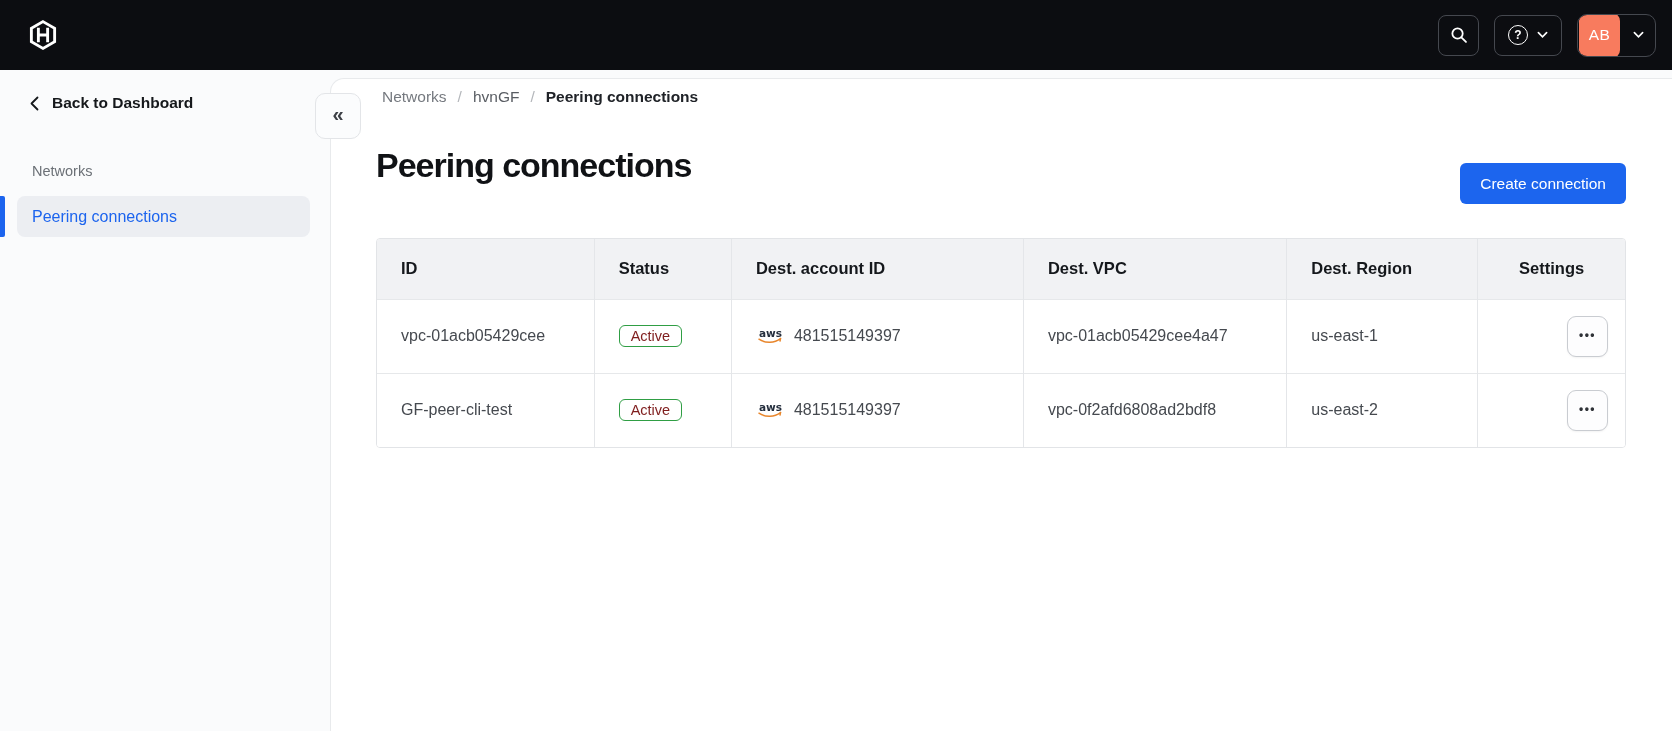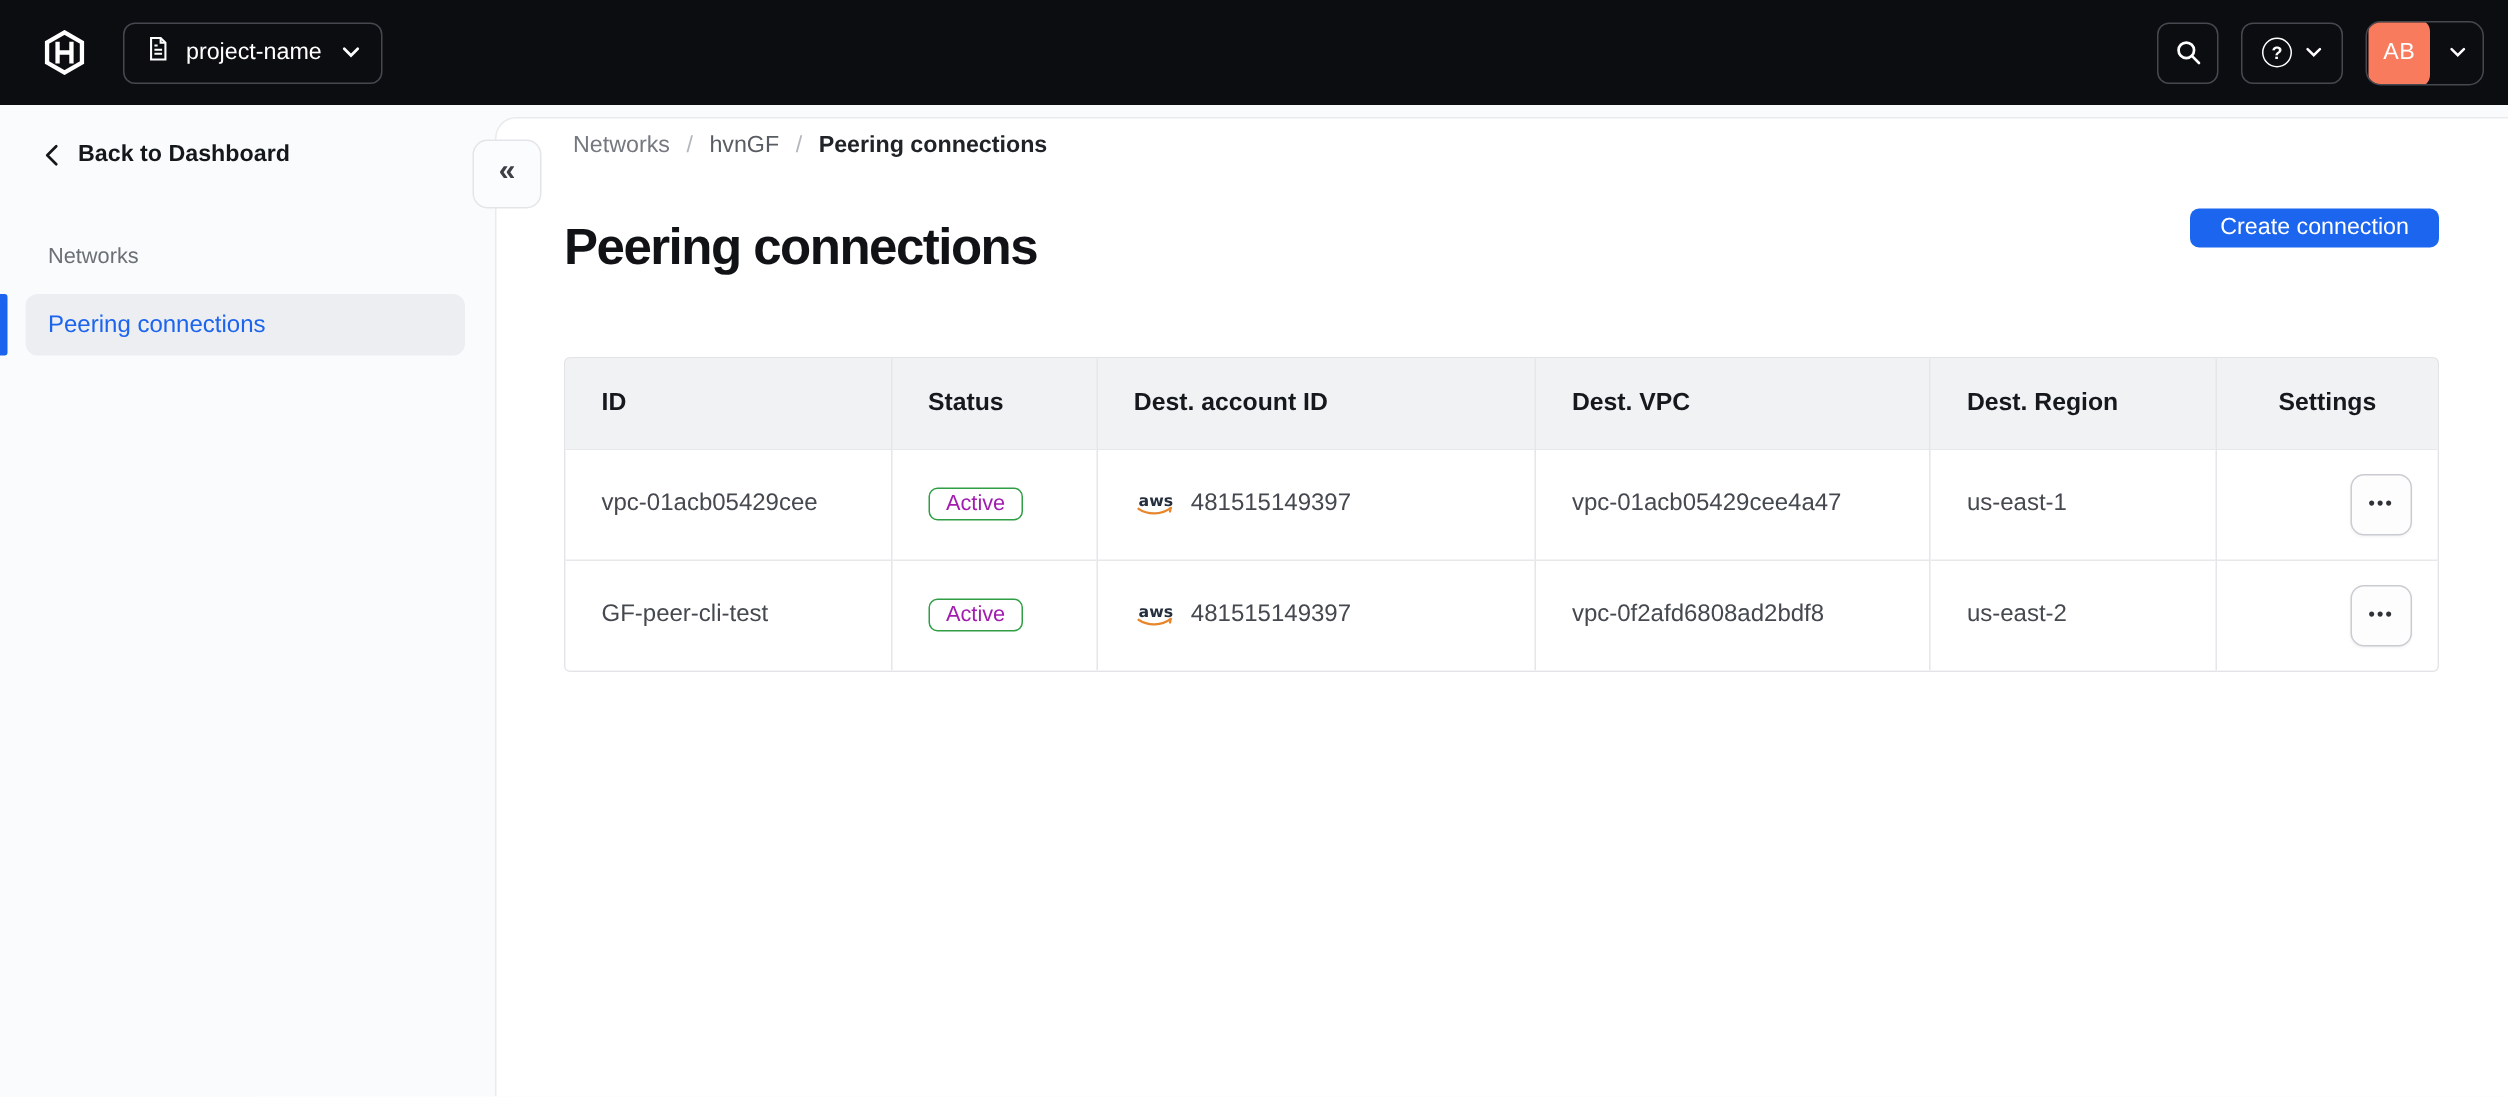--- a/index.html
+++ b/index.html
@@ -110,24 +110,24 @@
 
   .page-header {
     position: absolute; top: 60px; left: 45px; right: 46px;
     display: flex; align-items: flex-start; justify-content: space-between;
   }
   .page-title {
     font-size: 34px; font-weight: 700; letter-spacing: -1px;
     color: #101215; line-height: 1.2; padding-top: 6px;
   }
   .create-btn {
-    height: 26px; padding: 0 20px;
+    height: 41px; padding: 0 20px;
     background: #1c65ee; border: none; border-radius: 6px;
     color: #ffffff; font-size: 15.5px; font-weight: 500;
-    font-family: "Liberation Sans", sans-serif; cursor: pointer;
+    font-family: "Liberation Sans", sans-serif; cursor: pointer; margin-top: 24px;
   }
 
   
   .table-wrap {
     position: absolute; top: 159px; left: 45px; right: 46px;
     border: 1px solid #e2e4e7; border-radius: 4px; overflow: hidden;
     background: #ffffff;
   }
   table { width: 100%; border-collapse: collapse; table-layout: fixed; }
   th {
@@ -141,21 +141,21 @@
     border-top: 1px solid #e6e8ea;
     background: #ffffff;
   }
   th + th, td + td { border-left: 1px solid #e4e6e9; }
   th.col-settings { text-align: center; }
   td.cell-settings { text-align: right; padding-right: 17px; }
 
   .badge-active {
     display: inline-block; padding: 2px 11px;
     border: 1.5px solid #2f9e44; border-radius: 6px;
-    color: #a21caf; font-size: 14.5px; font-weight: 500;
+    color: #7f1d1d; font-size: 14.5px; font-weight: 500;
     background: #ffffff;
   }
   .acct-cell { display: flex; gap: 11px; }
   .aws-icon { flex: 0 0 auto; display: block; }
   .row-actions-btn {
     width: 41px; height: 41px;
     border: 1px solid #c9ccd1; border-radius: 9px;
     background: #fdfdfe; box-shadow: 0 1px 2px rgba(0,0,0,.05);
     color: #2f3237; font-size: 12px; font-weight: 700; letter-spacing: 1.5px;
     display: inline-flex; align-items: center; justify-content: center;
@@ -165,35 +165,20 @@
 </head>
 <body>
 
 <header class="topbar">
   <span class="logo">
     <svg width="30" height="30" viewBox="0 0 24 24" fill="none" stroke="#ffffff" stroke-width="2.3">
       <polygon points="12,1.3 21.3,6.65 21.3,17.35 12,22.7 2.7,17.35 2.7,6.65"></polygon>
       <path d="M8.3 6.2 V17.8 M15.7 6.2 V17.8 M8.3 12 H15.7"></path>
     </svg>
   </span>
-  <div class="project-switcher">
-    <span>
-      <svg width="17" height="17" viewBox="0 0 16 16" fill="none" stroke="#ffffff" stroke-width="1.3">
-        <path d="M3.5 1.2 h6 l3 3 v10.6 h-9 z"></path>
-        <path d="M9.5 1.2 v3 h3"></path>
-        <path d="M5.6 6 h2 M5.6 8.6 h4.8 M5.6 11.1 h4.8"></path>
-      </svg>
-    </span>
-    <span>project-name</span>
-    <span style="margin-left:4px;display:flex;">
-      <svg width="12" height="8" viewBox="0 0 12 8" fill="none" stroke="#ffffff" stroke-width="1.8" stroke-linecap="round">
-        <polyline points="1.5,1.5 6,6 10.5,1.5"></polyline>
-      </svg>
-    </span>
-  </div>
   <div class="topbar-right">
     <button class="icon-btn">
       <span style="display:flex;">
         <svg width="18" height="18" viewBox="0 0 16 16" fill="none" stroke="#ffffff" stroke-width="1.6" stroke-linecap="round">
           <circle cx="6.7" cy="6.7" r="4.6"></circle>
           <line x1="10.3" y1="10.3" x2="14.2" y2="14.2"></line>
         </svg>
       </span>
     </button>
     <button class="help-btn">

